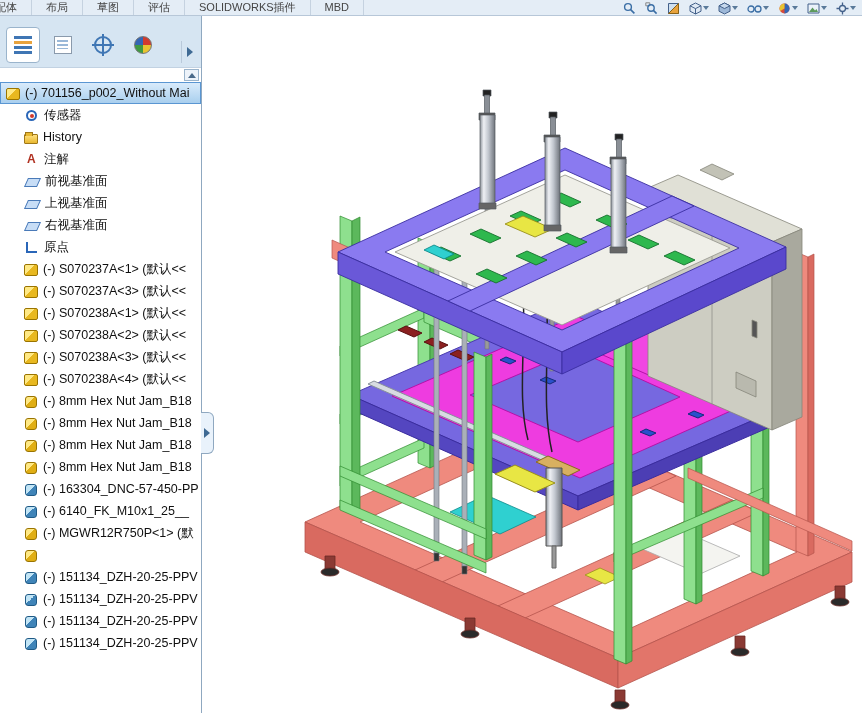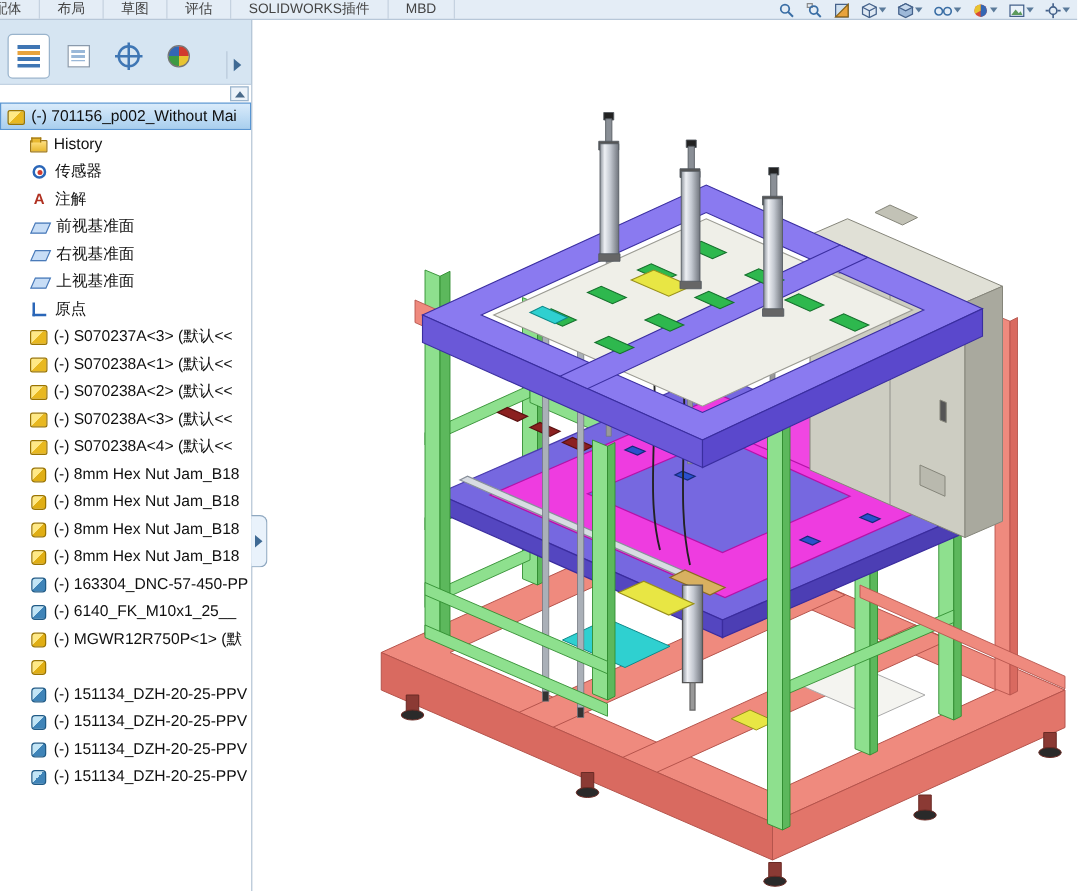--- a/index.html
+++ b/index.html
@@ -205,54 +205,58 @@
           </div>
 
         <div class="trow root selected">
           <span class="ticon t-asm"></span>
           <span>(-) 701156_p002_Without Mai</span>
         </div>
 
         <ul class="tree">
 
             <li class="trow">
+              <span class="ticon t-sensor"></span>
+              <span>传感器</span>
+            </li>
+
+            <li class="trow">
               <span class="ticon t-folder"></span>
               <span>History</span>
             </li>
 
             <li class="trow">
-              <span class="ticon t-sensor"></span>
-              <span>传感器</span>
-            </li>
-
-            <li class="trow">
               <span class="ticon t-note"></span>
               <span>注解</span>
             </li>
 
             <li class="trow">
               <span class="ticon t-plane"></span>
               <span>前视基准面</span>
             </li>
 
             <li class="trow">
               <span class="ticon t-plane"></span>
+              <span>上视基准面</span>
+            </li>
+
+            <li class="trow">
+              <span class="ticon t-plane"></span>
               <span>右视基准面</span>
-            </li>
-
-            <li class="trow">
-              <span class="ticon t-plane"></span>
-              <span>上视基准面</span>
             </li>
 
             <li class="trow">
               <span class="ticon t-origin"></span>
               <span>原点</span>
             </li>
 
+            <li class="trow">
+              <span class="ticon t-asm"></span>
+              <span>(-) S070237A&lt;1&gt; (默认&lt;&lt;</span>
+            </li>
 
 
             <li class="trow">
               <span class="ticon t-asm"></span>
               <span>(-) S070237A&lt;3&gt; (默认&lt;&lt;</span>
             </li>
 
 
             <li class="trow">
               <span class="ticon t-asm"></span>

